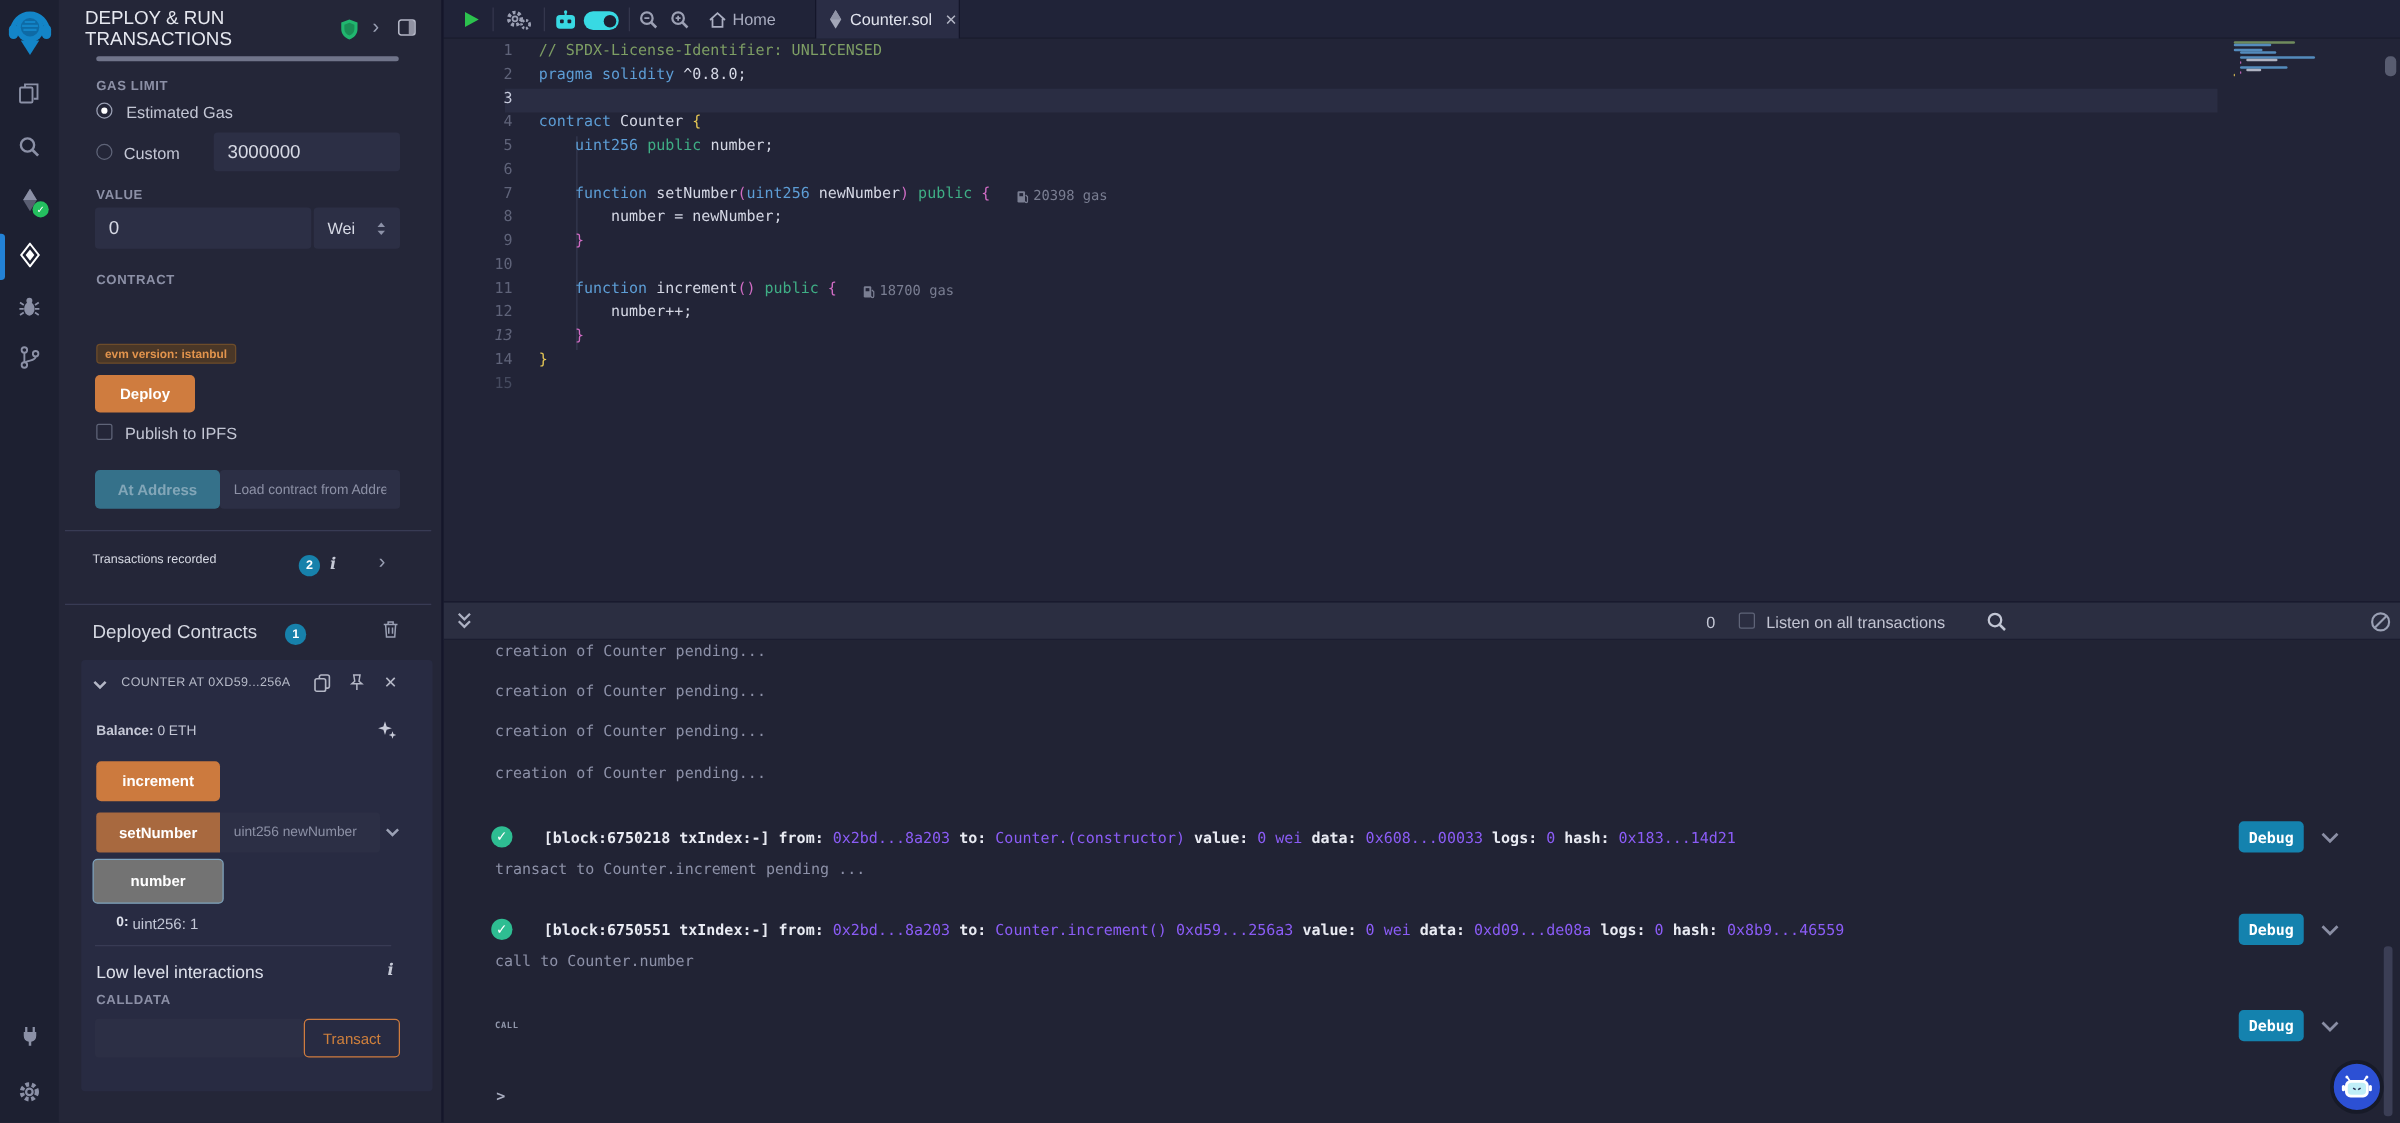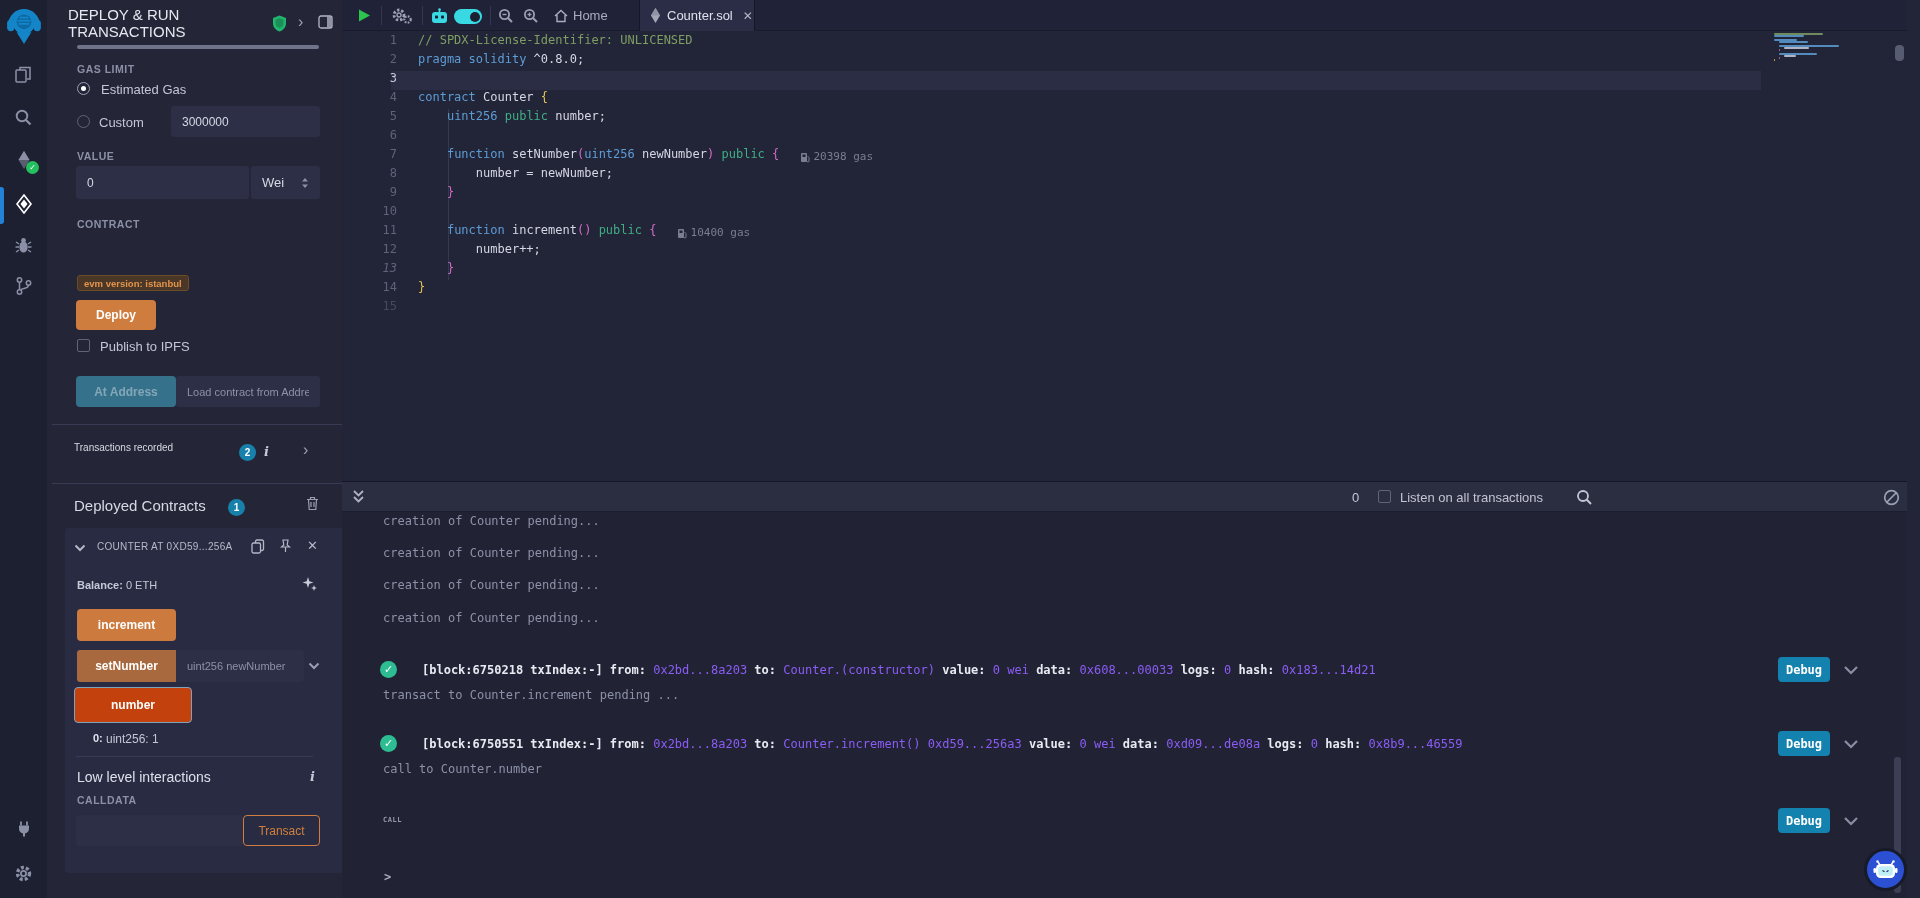--- a/index.html
+++ b/index.html
@@ -9,36 +9,36 @@
 svg{display:block}
 
 #rail{position:absolute;left:0;top:0;width:47px;height:898px;background:#1d2031}
 .rail-ic{position:absolute;left:0;width:47px;display:flex;justify-content:center;align-items:center}
 #rail-indicator{position:absolute;left:0;top:187px;width:4px;height:37px;background:#2382d6;border-radius:0 3px 3px 0}
 .badge-check{position:absolute;right:8px;bottom:-4px;width:13px;height:13px;border-radius:50%;background:#24c05f;color:#fff;font:bold 8px "DejaVu Sans",sans-serif;display:flex;align-items:center;justify-content:center}
 
 #panel{position:absolute;left:47px;top:0;width:308px;height:898px;background:#242638;border-right:2px solid #14162a}
 .lbl{position:absolute;font-size:10.5px;font-weight:bold;letter-spacing:.5px;color:#8c90a6}
 .txt13{font-size:13px;color:#c3c6d4}
-.inp{position:absolute;background:#2c2f45;border:none;outline:none;border-radius:3px;color:#d6d9e4;font-size:12px;font-family:"Liberation Sans",sans-serif;padding:0 11px}
+.inp{position:absolute;background:#2c2f45;border:none;outline:none;border-radius:3px;color:#d6d9e4;font-size:15px;font-family:"Liberation Sans",sans-serif;padding:0 11px}
 .inp::placeholder{color:#8d91a6}
 .selbox{position:absolute;background:#2c2f45;border-radius:3px;color:#d6d9e4;font-size:13px;display:flex;align-items:center;padding:0 11px;justify-content:space-between}
 .btn{position:absolute;border:none;border-radius:4px;font-weight:bold;font-size:12px;color:#fff;font-family:"Liberation Sans",sans-serif;display:flex;align-items:center;justify-content:center;cursor:pointer}
 .radio{position:absolute;width:13px;height:13px;border-radius:50%;border:1.5px solid #5f6478}
 .radio.sel{border-color:#9ba0b4}
 .radio.sel::after{content:"";position:absolute;left:2.75px;top:2.75px;width:5px;height:5px;border-radius:50%;background:#fff}
 .chk{position:absolute;width:13px;height:13px;border:1.5px solid #5f6478;border-radius:2px}
 .hr{position:absolute;height:1px;background:#383b54}
 .count-badge{position:absolute;width:17px;height:17px;border-radius:50%;background:#1781ab;color:#fff;font:bold 10px "Liberation Sans",sans-serif;display:flex;align-items:center;justify-content:center}
 .info-i{position:absolute;font:italic bold 13px "DejaVu Serif",serif;color:#c6c9d6}
 .chev-txt{position:absolute;color:#9aa0b4;font-size:16px}
 #card{position:absolute;left:18px;top:528px;width:281px;height:345px;background:#282b42;border-radius:3px}
 .card-rel{position:absolute}
 
-#main{position:absolute;left:342px;top:0;width:1565px;height:898px}
+#main{position:absolute;left:355px;top:0;width:1565px;height:898px}
 #toolbar{position:absolute;left:0;top:0;width:1565px;height:31px;background:#202338;border-bottom:1px solid #191b2c}
 .tsep{position:absolute;top:6px;width:1px;height:19px;background:#34374d}
 #tab-active{position:absolute;left:297px;top:0;width:116px;height:31px;background:#2a2d45;border-left:1px solid #14162a;border-right:1px solid #14162a;display:flex;align-items:center}
 #editor{position:absolute;left:0;top:31px;width:1565px;height:450px;background:#222437}
 .gut-num{position:absolute;left:25px;width:30px;text-align:right;height:19px;line-height:19px;font:12px "DejaVu Sans Mono",monospace;color:#5f6379}
 .gut-num.active{color:#c7cbdc}
 .gut-num.dim{color:#454a5f}
 #cur-line{position:absolute;left:49px;top:40px;width:1370px;height:19px;background:#2a2d43}
 #indent-guide{position:absolute;left:106px;top:78px;width:1px;height:171px;background:#343850}
 .code-line{position:absolute;left:76px;height:19px;line-height:19px;font:12px "DejaVu Sans Mono",monospace;white-space:pre}
@@ -225,21 +225,21 @@
     <button class="btn" style="left:12px;top:81px;width:99px;height:32px;background:#cc7a3e">increment</button>
 
     <button class="btn" style="left:12px;top:122px;width:99px;height:32px;background:#a8693f;border-radius:3px 0 0 3px">setNumber</button>
     <input class="inp" style="left: 111px; top: 122px; width: 128px; height: 32px; font-size: 11px; border-radius: 0px 3px 3px 0px;" placeholder="uint256 newNumber">
     <div class="card-rel" style="left:243px;top:134px">
       <svg width="12" height="8" viewBox="0 0 12 8">
           <polyline points="1.5,1.5 6,6 10.5,1.5" fill="none" stroke="#9aa0b4" stroke-width="2"></polyline>
         </svg>
     </div>
 
-    <button class="btn" style="left:9px;top:159px;width:118px;height:36px;background:#c2410c;border:1px solid #7fa3bd">number</button>
+    <button class="btn" style="left:9px;top:159px;width:105px;height:36px;background:#737373;border:1px solid #7fa3bd">number</button>
     <div class="card-rel" style="left:28px;top:204px;font:bold 11px 'Liberation Sans',sans-serif;color:#dfe2ec">0:</div>
     <div class="card-rel" style="left:41px;top:204px;font-size:12px;color:#c3c7d6">uint256: 1</div>
 
     <div class="hr" style="left:11px;top:228px;width:237px"></div>
     <div class="card-rel" style="left:12px;top:241px;font-size:14px;color:#dde0ea">Low level interactions</div>
     <div class="info-i" style="left:245px;top:241px">i</div>
     <div class="lbl" style="left:12px;top:266px">CALLDATA</div>
     <input class="inp" style="left: 11px; top: 287px; width: 167px; height: 31px;">
     <button class="btn" style="left:178px;top:287px;width:77px;height:31px;background:transparent;border:1px solid #cf7c3f;color:#d0803c;font-weight:normal">Transact</button>
   </div>
@@ -340,21 +340,21 @@
               <rect x="2.5" y="3.5" width="3" height="2.5" fill="#222437"></rect>
               <path d="M7.5 5 9 6.5V10a1 1 0 0 1-2 0" fill="none" stroke="#7a7e92"></path>
             </svg><span>20398 gas</span></span></div>
         <div class="code-line" style="top: 135px;"><span class="tok-n">        number = newNumber;</span></div>
         <div class="code-line" style="top: 154px;"><span class="tok-n">    </span><span class="tok-m">}</span></div>
         <div class="code-line" style="top: 173px;"></div>
         <div class="code-line" style="top: 192px;"><span class="tok-n">    </span><span class="tok-k">function</span><span class="tok-n"> increment</span><span class="tok-m">()</span><span class="tok-n"> </span><span class="tok-g">public</span><span class="tok-n"> </span><span class="tok-m">{</span><span class="gas-hint" style="left: 258.59px;"><svg width="10" height="12" viewBox="0 0 10 12">
               <rect x="1" y="2" width="6" height="9" rx="1" fill="#7a7e92"></rect>
               <rect x="2.5" y="3.5" width="3" height="2.5" fill="#222437"></rect>
               <path d="M7.5 5 9 6.5V10a1 1 0 0 1-2 0" fill="none" stroke="#7a7e92"></path>
-            </svg><span>10400 gas</span></span></div>
+            </svg><span>18700 gas</span></span></div>
         <div class="code-line" style="top: 211px;"><span class="tok-n">        number++;</span></div>
         <div class="code-line" style="top: 230px;"><span class="tok-n">    </span><span class="tok-m">}</span></div>
         <div class="code-line" style="top: 249px;"><span class="tok-y">}</span></div>
         <div class="code-line" style="top: 268px;"></div>
       </div>
     <div id="minimap">
         <div class="mm-bar" style="left: 1432px; top: 2px; width: 49.4px; background: rgb(126, 158, 100);"></div>
         <div class="mm-bar" style="left: 1432px; top: 4px; width: 29.9px; background: rgb(93, 157, 213);"></div>
         <div class="mm-bar" style="left: 1432px; top: 8px; width: 23.4px; background: rgb(93, 157, 213);"></div>
         <div class="mm-bar" style="left: 1437.2px; top: 10px; width: 28.6px; background: rgb(93, 157, 213);"></div>

